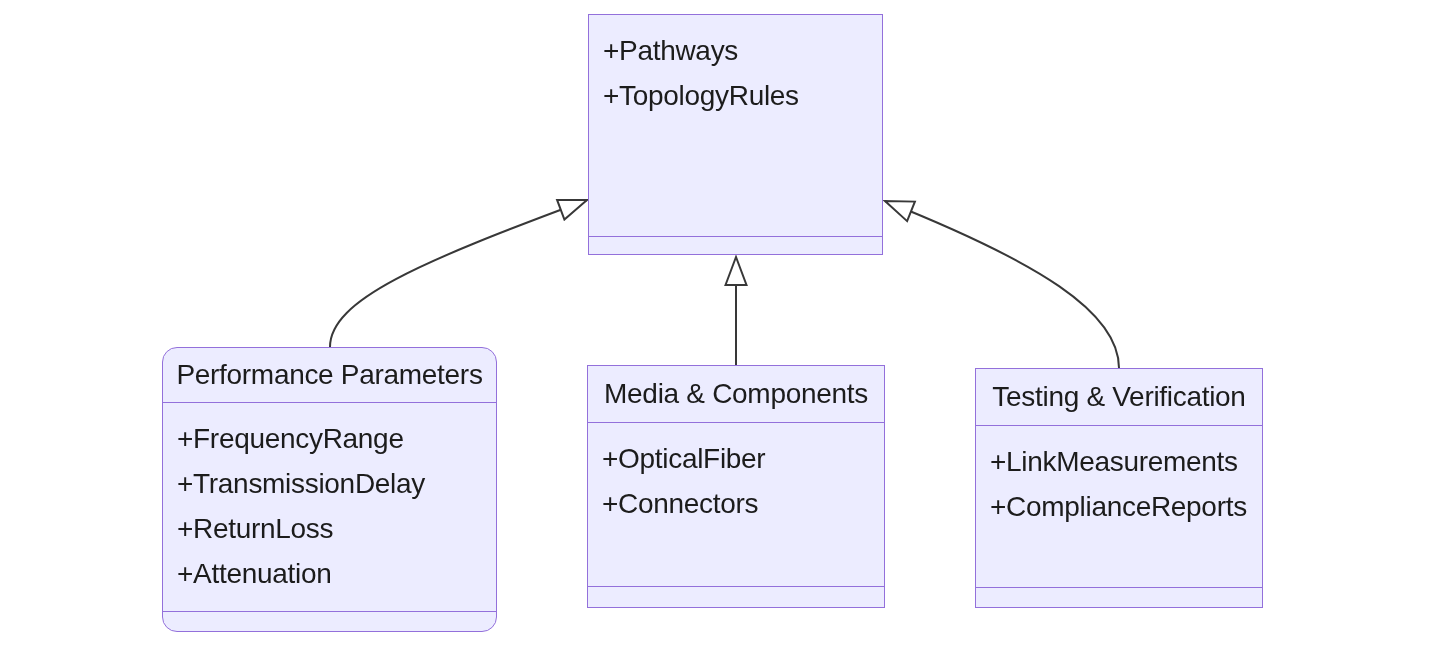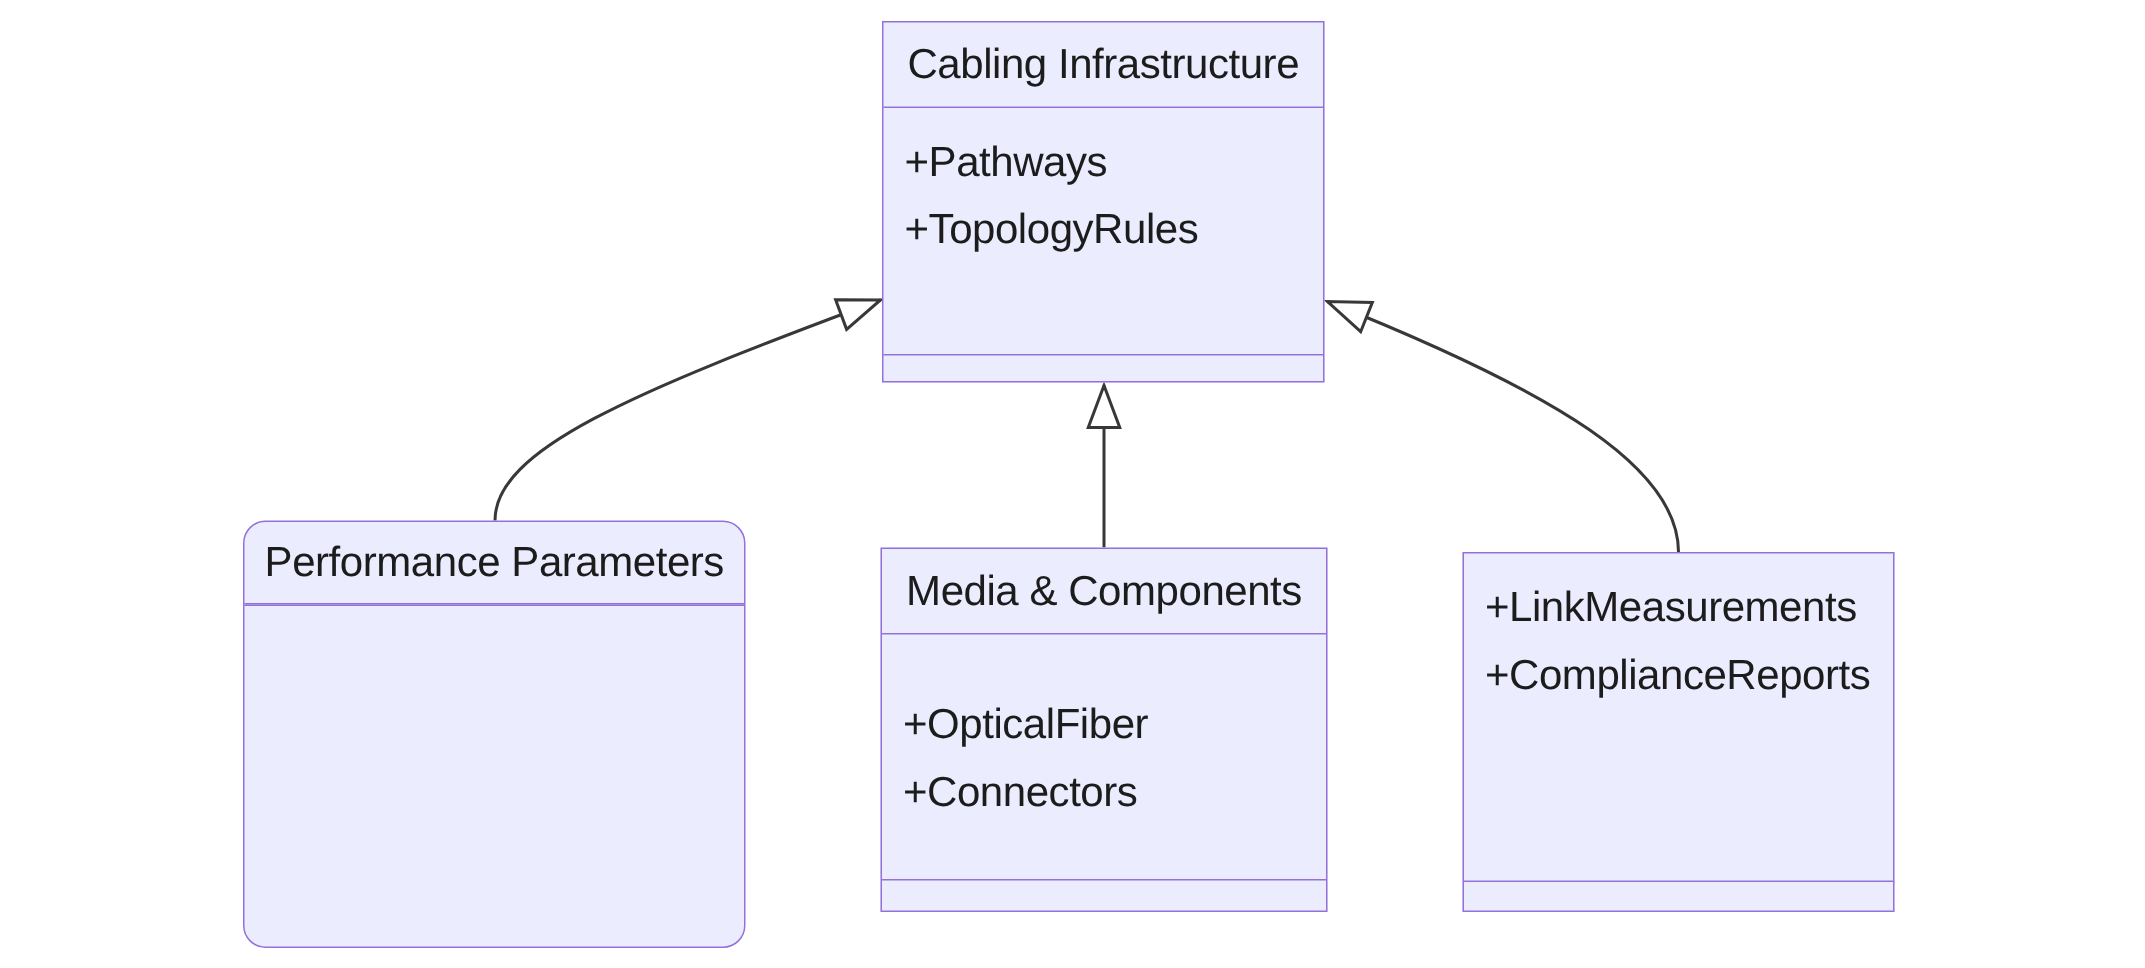--- a/index.html
+++ b/index.html
@@ -60,21 +60,21 @@
   }
   
   #node-cabling     { left: 588px; top: 14px;  width: 295px; height: 241px; }
   #node-cabling .class-title     { height: 56px; }
   #node-cabling .class-methods   { height: 17px; }
 
   #node-performance { left: 162px; top: 347px; width: 335px; height: 285px; border-radius: 15px; }
   #node-performance .class-title   { height: 54px; }
   #node-performance .class-methods { height: 19px; }
 
-  #node-media       { left: 587px; top: 365px; width: 298px; height: 243px; gap: 24px; }
+  #node-media       { left: 587px; top: 365px; width: 298px; height: 243px; }
   #node-media .class-title   { height: 56px; }
   #node-media .class-methods { height: 20px; }
 
   #node-testing     { left: 975px; top: 368px; width: 288px; height: 240px; }
   #node-testing .class-title   { height: 56px; }
   #node-testing .class-methods { height: 19px; }
 
   .edge-path {
     fill: none;
     stroke: var(--edge-color, #383838);
@@ -96,43 +96,49 @@
       <marker id="hollow-triangle" markerUnits="userSpaceOnUse" markerWidth="34" markerHeight="28" refX="30" refY="14" orient="auto">
         <path class="arrowhead-shape" d="M 2,3.5 L 30,14 L 2,24.5 Z"></path>
       </marker>
     </defs>
     <path class="edge-path" marker-end="url(#hollow-triangle)" d="M 330 347 C 330 300, 420 262, 587 200"></path>
     <path class="edge-path" marker-end="url(#hollow-triangle)" d="M 736 365 L 736 257"></path>
     <path class="edge-path" marker-end="url(#hollow-triangle)" d="M 1119 368 C 1119 312, 1038 262, 885 201"></path>
   </svg>
 
   <div id="node-cabling" class="class-node">
-    <div class="class-title">Cabling Infrastructure</div>
     <div class="class-attrs">
         <div class="attr-row">+Pathways</div>
         <div class="attr-row">+TopologyRules</div>
       </div>
     <div class="class-methods"></div>
   </div>
 
   <div id="node-performance" class="class-node">
     <div class="class-title">Performance Parameters</div>
+    <div class="class-attrs">
+        <div class="attr-row">+FrequencyRange</div>
+        <div class="attr-row">+TransmissionDelay</div>
+        <div class="attr-row">+ReturnLoss</div>
+        <div class="attr-row">+Attenuation</div>
+      </div>
     <div class="class-methods"></div>
   </div>
 
   <div id="node-media" class="class-node">
     <div class="class-title">Media &amp; Components</div>
     <div class="class-attrs">
         <div class="attr-row">+OpticalFiber</div>
         <div class="attr-row">+Connectors</div>
       </div>
     <div class="class-methods"></div>
   </div>
 
   <div id="node-testing" class="class-node">
+    <div class="class-title">Testing &amp; Verification</div>
     <div class="class-attrs">
         <div class="attr-row">+LinkMeasurements</div>
         <div class="attr-row">+ComplianceReports</div>
       </div>
     <div class="class-methods"></div>
   </div>
 
 </div>
 
 </body></html>

